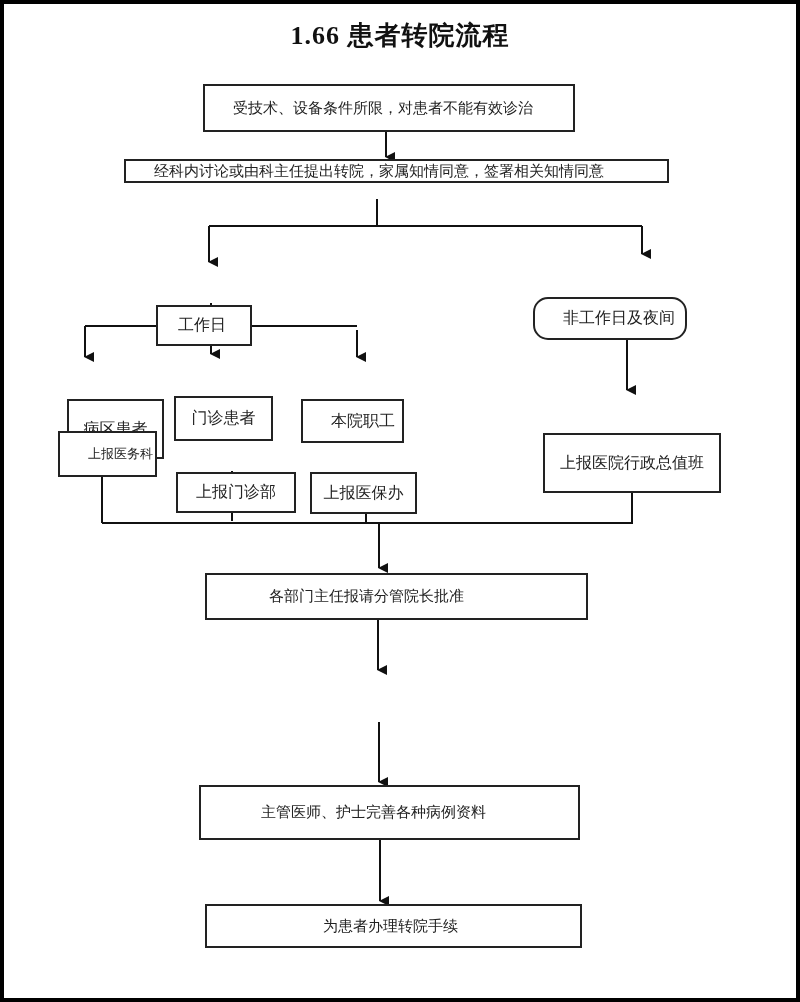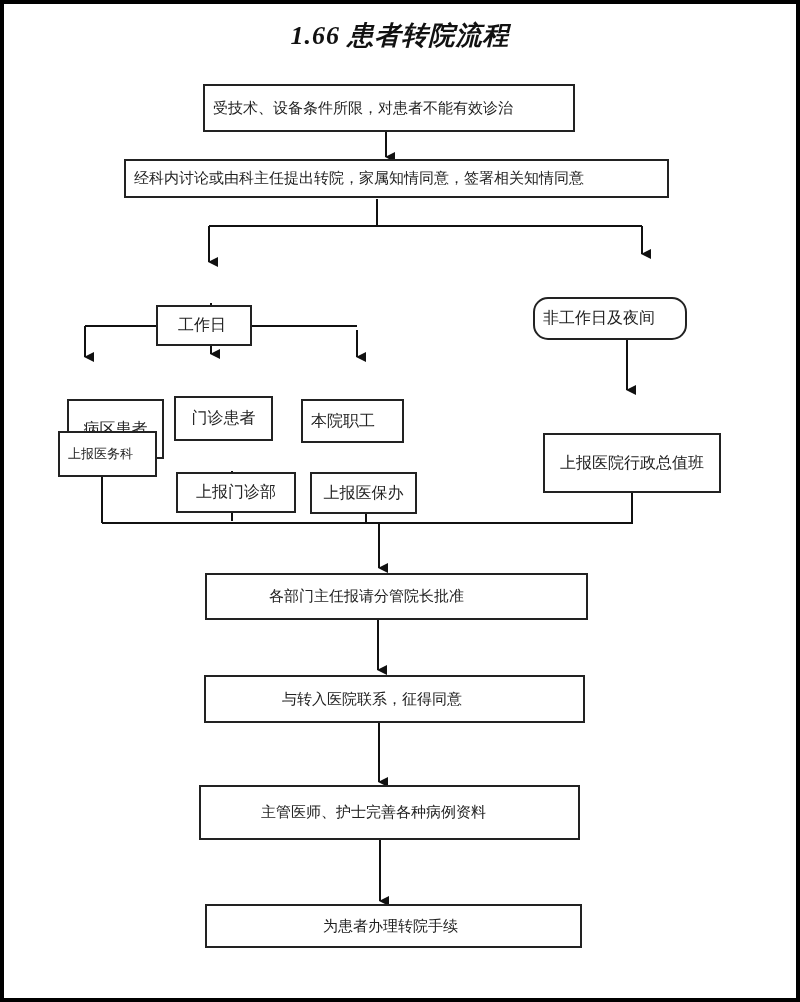--- a/index.html
+++ b/index.html
@@ -7,29 +7,29 @@
     position: relative; width: 800px; height: 1002px; background: #000;
     overflow: hidden;
   }
   #page {
     position: absolute; left: 4px; top: 4px; width: 792px; height: 994px;
     background: #fff;
   }
   #title {
     position: absolute; left: 0; width: 800px; top: 18px; text-align: center;
     font-family: "Liberation Serif", serif; font-weight: bold; font-size: 26px;
-    color: #111; letter-spacing: 1px; font-style: italic;
+    color: #111; letter-spacing: 1px;
   }
   .box {
     position: absolute; box-sizing: border-box; border: 2px solid #222;
     background: #fff; font-family: "DejaVu Sans", sans-serif; font-size: 15px;
     color: #222; display: flex; align-items: center; white-space: nowrap;
   }
   .box span { display: block; }
-  .left { justify-content: flex-start; padding-left: 8px; }
+  .left { justify-content: flex-start; padding-left: 28px; }
   .center { justify-content: center; }
   .small { font-size: 13px; }
   .med { font-size: 16px; margin-top: 41px; }
   svg#wires { position: absolute; left: 0; top: 0; }
 </style>
 </head>
 <body>
 
 <div id="frame">
   <div id="page"></div>
@@ -73,21 +73,21 @@
       <line x1="378" y1="619" x2="378" y2="670" marker-end="url(#arr)"></line>
       <line x1="379" y1="722" x2="379" y2="782" marker-end="url(#arr)"></line>
       <line x1="380" y1="830" x2="380" y2="901" marker-end="url(#arr)"></line>
     </g>
   </svg>
 
   <div class="box left" style="left:203px; top:84px; width:372px; height:48px;">
     <span>受技术、设备条件所限，对患者不能有效诊治</span>
   </div>
 
-  <div class="box left" style="left:124px; top:159px; width:545px; height:39px;">
+  <div class="box left" style="left:124px; top:159px; width:545px; height:24px;">
     <span>经科内讨论或由科主任提出转院，家属知情同意，签署相关知情同意</span>
   </div>
 
   <div class="box left med" style="left:156px; top:264px; width:96px; height:41px; padding-left:20px;">
     <span>工作日</span>
   </div>
 
   <div class="box left med" style="left:533px; top:256px; width:154px; height:43px;border-radius:15px;">
     <span>非工作日及夜间</span>
   </div>
@@ -117,23 +117,20 @@
   </div>
 
   <div class="box center med" style="left:543px; top:392px; width:178px; height:60px;">
     <span>上报医院行政总值班</span>
   </div>
 
   <div class="box left" style="left:205px; top:573px; width:383px; height:47px; padding-left:62px;">
     <span>各部门主任报请分管院长批准</span>
   </div>
 
-  <div class="box left" style="left:204px; top:675px; width:381px; height:48px; padding-left:76px;">
-    <span>与转入医院联系，征得同意</span>
-  </div>
 
   <div class="box left" style="left:199px; top:785px; width:381px; height:55px; padding-left:60px;">
     <span>主管医师、护士完善各种病例资料</span>
   </div>
 
   <div class="box left" style="left:205px; top:904px; width:377px; height:44px; padding-left:116px;">
     <span>为患者办理转院手续</span>
   </div>
 </div>
 

